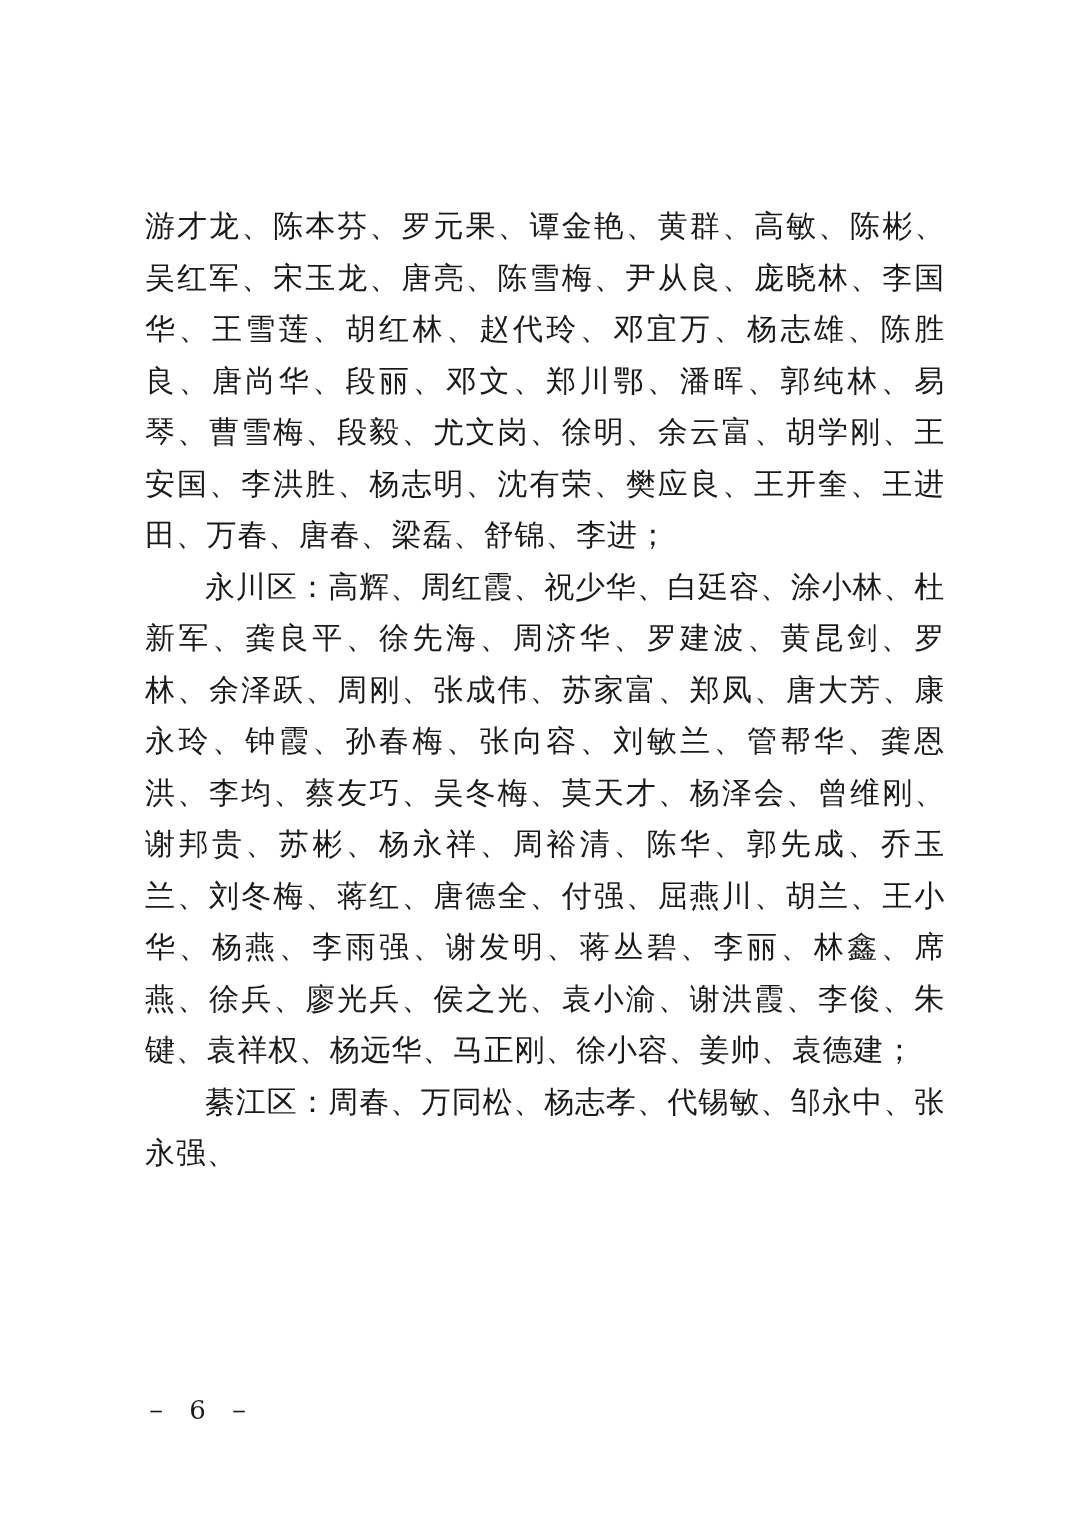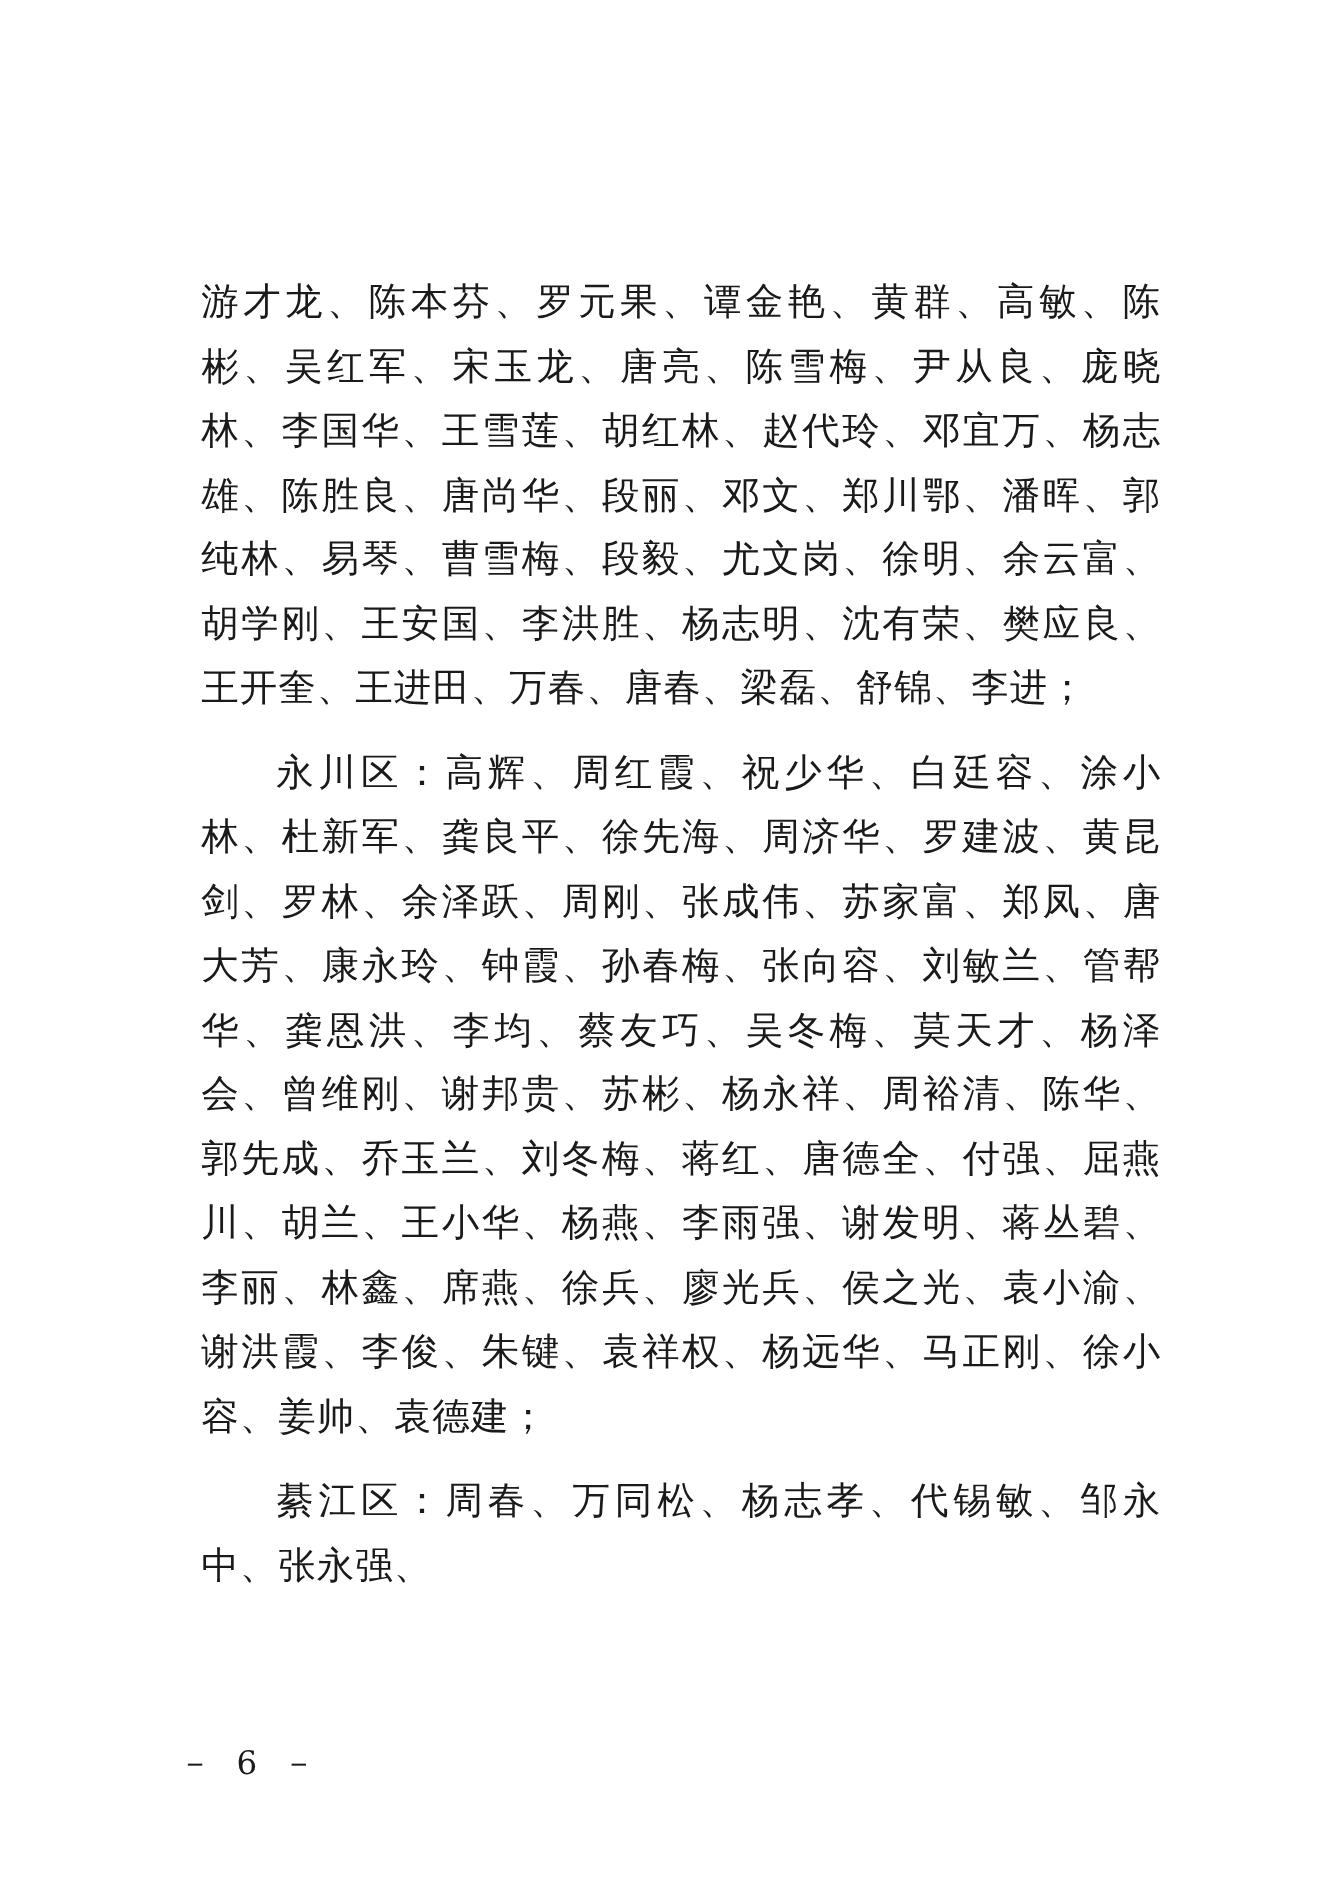--- a/index.html
+++ b/index.html
@@ -7,21 +7,21 @@
     width: 1074px; height: 1520px; position: relative; overflow: hidden;
     font-family: "DejaVu Serif", "Liberation Serif", serif;
     color: #1a1a1a;
   }
   .page-body {
     position: absolute; left: 145px; top: 200px; width: 800px;
   }
   .para {
     font-size: 30px;
     line-height: 51.5px;
-    margin: 16px;
+    margin: 0;
     text-align: justify;
     letter-spacing: 0.8px;
     word-break: break-all;
   }
   .para.indent { text-indent: 60px; }
   .page-number {
     position: absolute; left: 143px; top: 1393px;
     font-size: 26px; letter-spacing: 6px;
   }
 </style>

